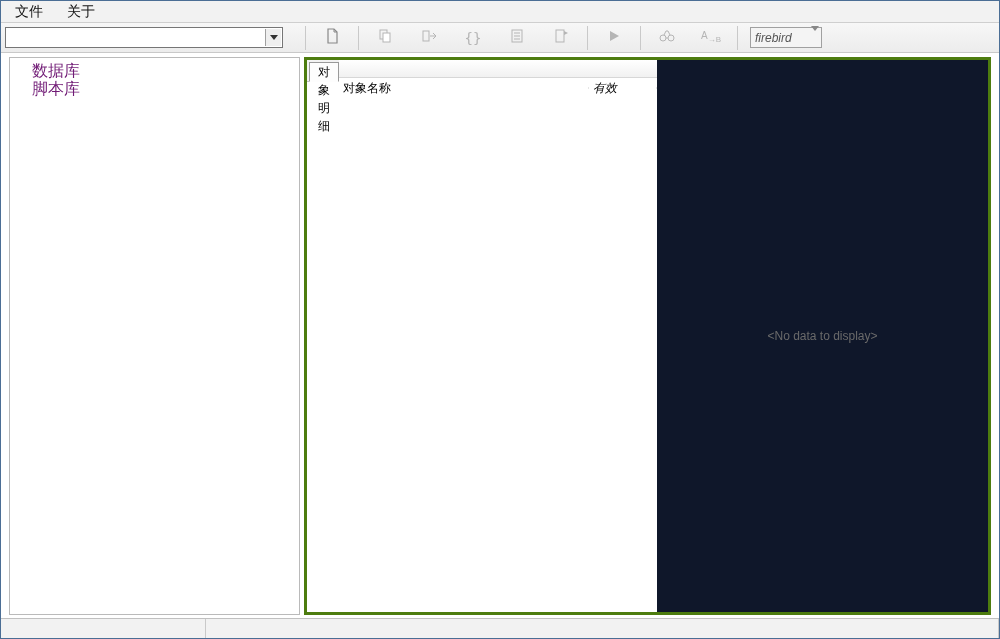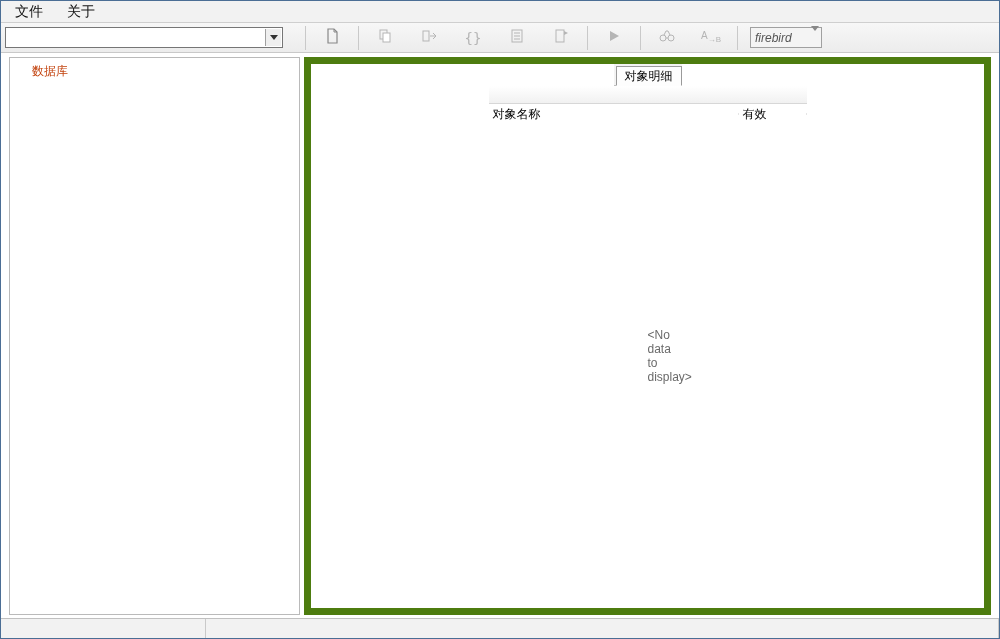--- a/index.html
+++ b/index.html
@@ -82,29 +82,29 @@
 
   
   .body-area { flex: 1 1 auto; display: flex; background:#fff; border-top: 1px solid #fff; min-height: 0; }
   .sidebar {
     width: 291px; flex: 0 0 291px;
     border: 1px solid #bababa; margin: 3px 0 3px 8px;
     background: #fff;
     padding: 4px 2px;
   }
   .tree-list { list-style: none; margin: 0; padding: 0; }
-  .tree-list li { padding: 1px 2px 1px 20px; font-size: 12px; color: #c2410c; white-space: nowrap; line-height: 16px; }
+  .tree-list li { padding: 1px 2px 1px 20px; font-size: 16px; color: #701a75; white-space: nowrap; line-height: 16px; }
 
   .vsplitter { width: 4px; flex: 0 0 4px; cursor: col-resize; }
 
   .main-panel {
     flex: 1 1 auto;
-    border: 7px solid #4d7c0f; margin: 3px 8px 3px 0;
+    border: 3px solid #4d7c0f; margin: 3px 8px 3px 0;
     background: #fff;
-    display: flex; flex-direction: column; min-width: 0; align-items: center;
+    display: flex; flex-direction: row; min-width: 0;
   }
   .tabstrip {
     height: 22px; flex: 0 0 22px;
     background: #f3f3f3; border-bottom: 1px solid #c0c0c0;
     display: flex; align-items: flex-end; padding-left: 2px;
   }
   .tab {
     height: 20px; padding: 0 8px;
     background: #fdfdfd; border: 1px solid #9a9a9a; border-bottom: 1px solid #fdfdfd;
     margin-bottom: -1px;
@@ -117,24 +117,24 @@
     background: linear-gradient(to bottom,#ffffff,#f1f1f1);
     display: flex;
   }
   .grid-header .col {
     border-right: 1px solid #e5e5e5;
     padding: 1px 4px; font-size: 12px; color: #000;
     display: flex; align-items: center; margin-top: 27px;
   }
   .col-a { width: 250px; }
   .col-b { width: 170px; }
-  .col-c { width: 68px; }
+  .col-c { width: 68px; font-style: italic; }
 
   .grid-body {
-    flex: 1 1 auto; position: relative; background: #f0abfc;
+    flex: 1 1 auto; position: relative; background: #0f172a;
   }
   .grid-body .empty {
     position: absolute; left: 0; right: 0; top: 50%; transform: translateY(-50%);
     text-align: center; color: #6a6a6a; font-size: 12px;
   }
 
   
   .statusbar {
     height: 20px; flex: 0 0 20px;
     background: #f2f2f2;
@@ -242,20 +242,21 @@
     <div class="type-combo">
       <span>firebird</span>
       <span class="arrow"><span class="caret-down" style="border-top-color:#888;"></span></span>
     </div>
   </div>
 
   <div class="body-area">
     <div class="sidebar">
       <ul class="tree-list">
         <li><span>数据库</span></li>
+        <li><span>脚本库</span></li>
       </ul>
     </div>
 
     <div class="vsplitter"></div>
 
     <div class="main-panel">
       <div class="tabstrip">
         <div class="tab">
           <span>对象明细</span>
         </div>

